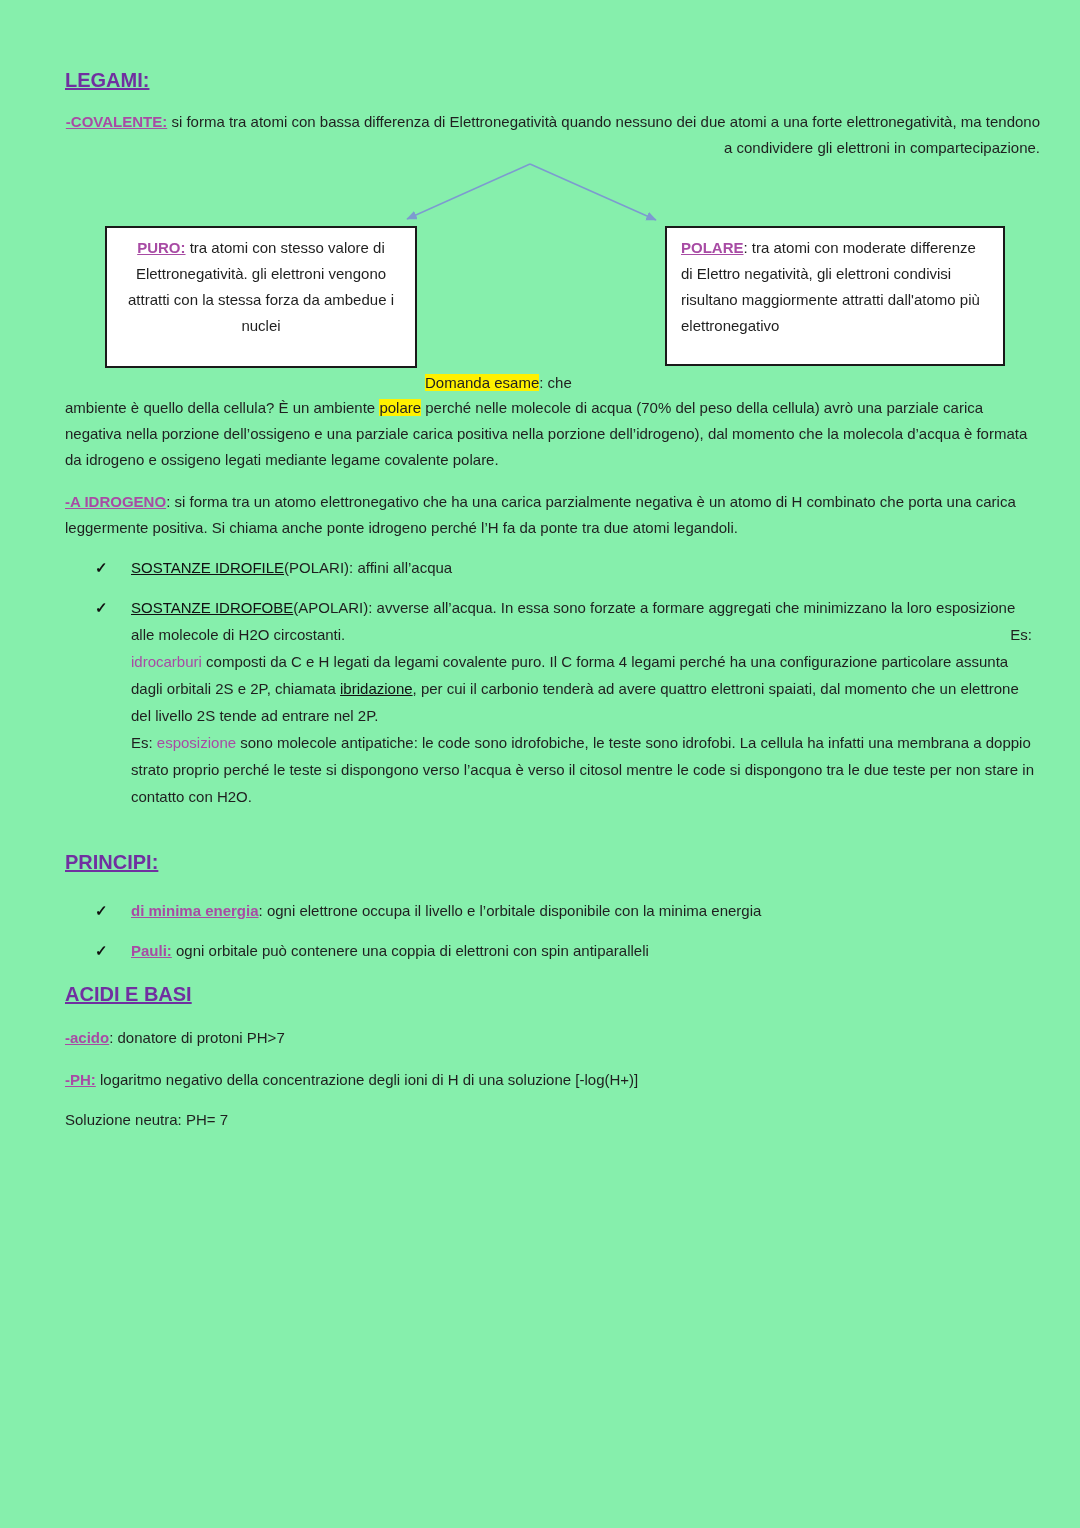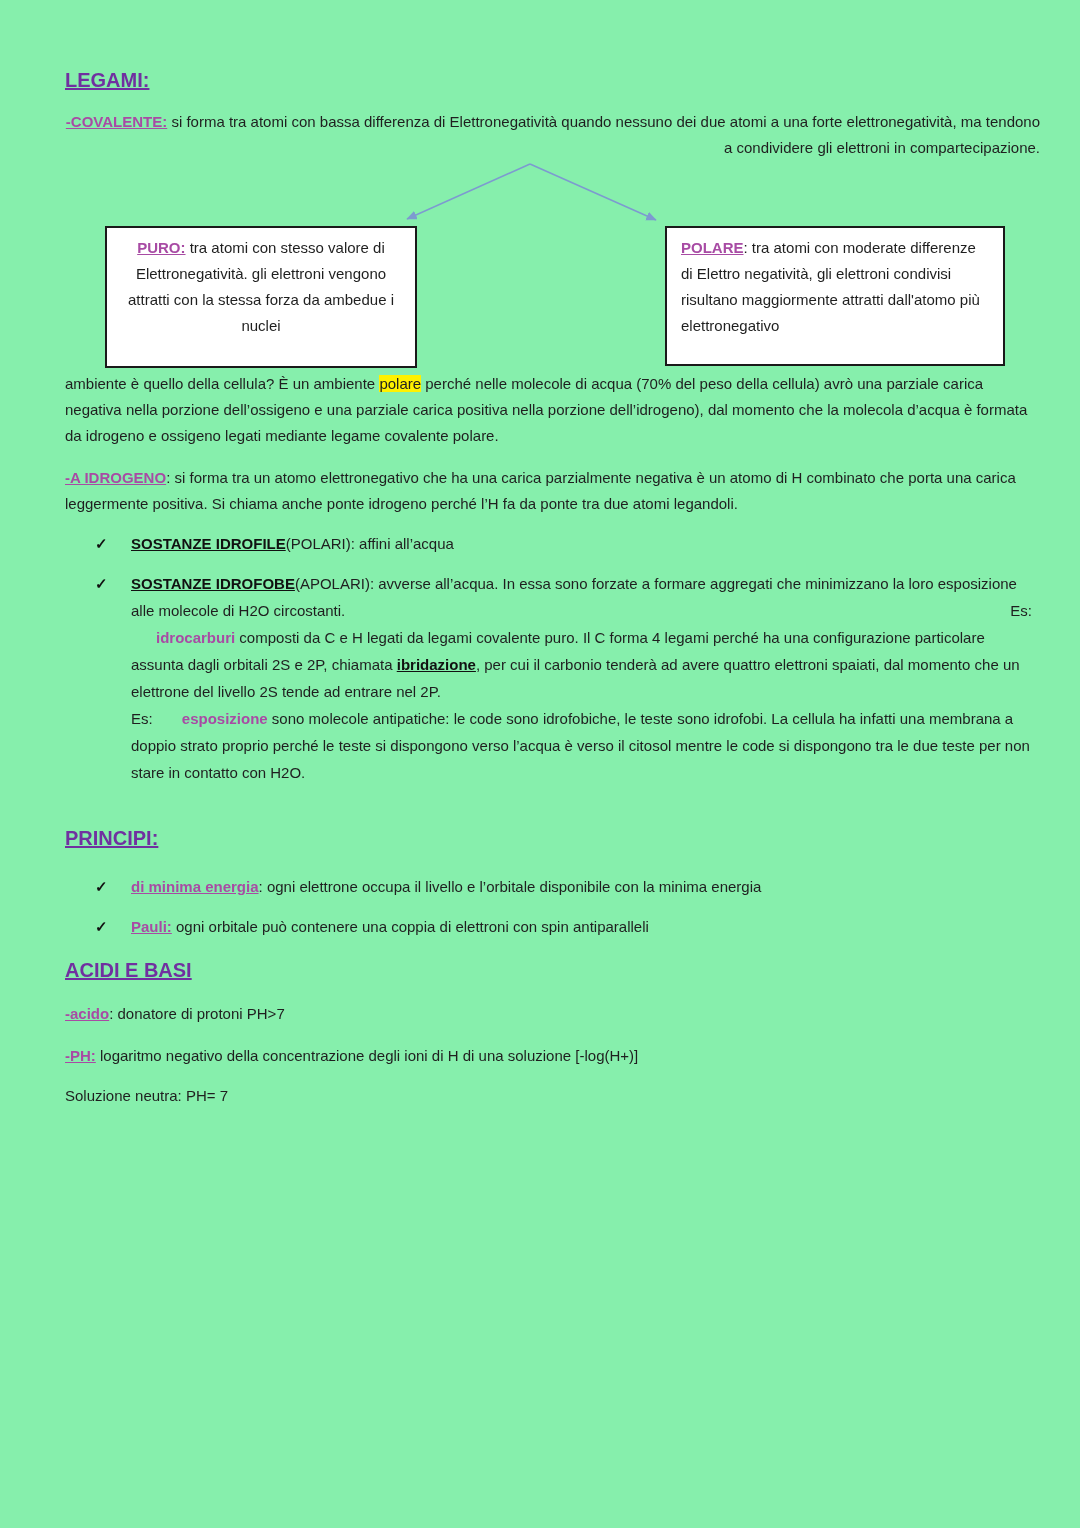--- a/index.html
+++ b/index.html
@@ -21,22 +21,22 @@
   .sect{
     font-size:20px;line-height:28px;margin:0;
     font-weight:bold;color:var(--heading);
     text-decoration:underline;
   }
   .para{margin:0;line-height:26px;}
   .mt17{margin-top:17px;}
   .mt15{margin-top:15px;text-align:right;}
   .mt16{margin-top:16px;}
   .term{color:var(--term);font-weight:bold;text-decoration:underline;}
-  .term-b{color:var(--term);font-weight:bold;margin-left:25px;}
-  .bold-u{font-weight:bold;text-decoration:underline;color:#111;}
+  .term-b{color:var(--term);font-weight:normal;}
+  .bold-u{font-weight:normal;text-decoration:underline;color:#111;}
   .hl{background:var(--highlight);}
   
   .diagram{position:relative;height:210px;}
   .arrows{position:absolute;left:330px;top:0;width:270px;height:66px;color:var(--arrow);}
   .bbox{
     position:absolute;border:2px solid var(--border);box-sizing:border-box;
     line-height:26px;background:#fff;
   }
   .box-puro{left:40px;top:65px;width:312px;height:142px;text-align:center;padding:7px 12px;}
   .box-polare{left:600px;top:65px;width:340px;height:140px;padding:7px 14px;}
@@ -72,20 +72,21 @@
       </defs>
       <line x1="135" y1="3" x2="12" y2="58" stroke="currentColor" stroke-width="1.5" marker-end="url(#ah)"></line>
       <line x1="135" y1="3" x2="261" y2="59" stroke="currentColor" stroke-width="1.5" marker-end="url(#ah)"></line>
     </svg>
 
     <div class="bbox box-polare"><span class="term">POLARE</span><span>: tra atomi con moderate differenze di Elettro negatività, gli elettroni condivisi risultano maggiormente attratti dall'atomo più elettronegativo</span></div>
 
     <div class="bbox box-puro"><span class="term">PURO:</span><span> tra atomi con stesso valore di Elettronegatività. gli elettroni vengono attratti con la stessa forza da ambedue i nuclei</span></div>
   </div>
 
+  <div class="domanda-lead"><span class="hl">Domanda esame</span><span>: che</span></div>
 
   <p class="para"><span>ambiente è quello della cellula? È un ambiente </span><span class="hl">polare</span><span> perché nelle molecole di acqua (70% del peso della cellula) avrò una parziale carica negativa nella porzione dell’ossigeno e una parziale carica positiva nella porzione dell’idrogeno), dal momento che la molecola d’acqua è formata da idrogeno e ossigeno legati mediante legame covalente polare.</span></p>
 
   <p class="para mt16"><span class="term">-A IDROGENO</span><span>: si forma tra un atomo elettronegativo che ha una carica parzialmente negativa è un atomo di H combinato che porta una carica leggermente positiva. Si chiama anche ponte idrogeno perché l’H fa da ponte tra due atomi legandoli.</span></p>
 
   <div class="bullet">
     <span class="check">✓</span>
     <div class="btext"><span class="bold-u">SOSTANZE IDROFILE</span><span>(POLARI): affini all’acqua</span></div>
   </div>
 

